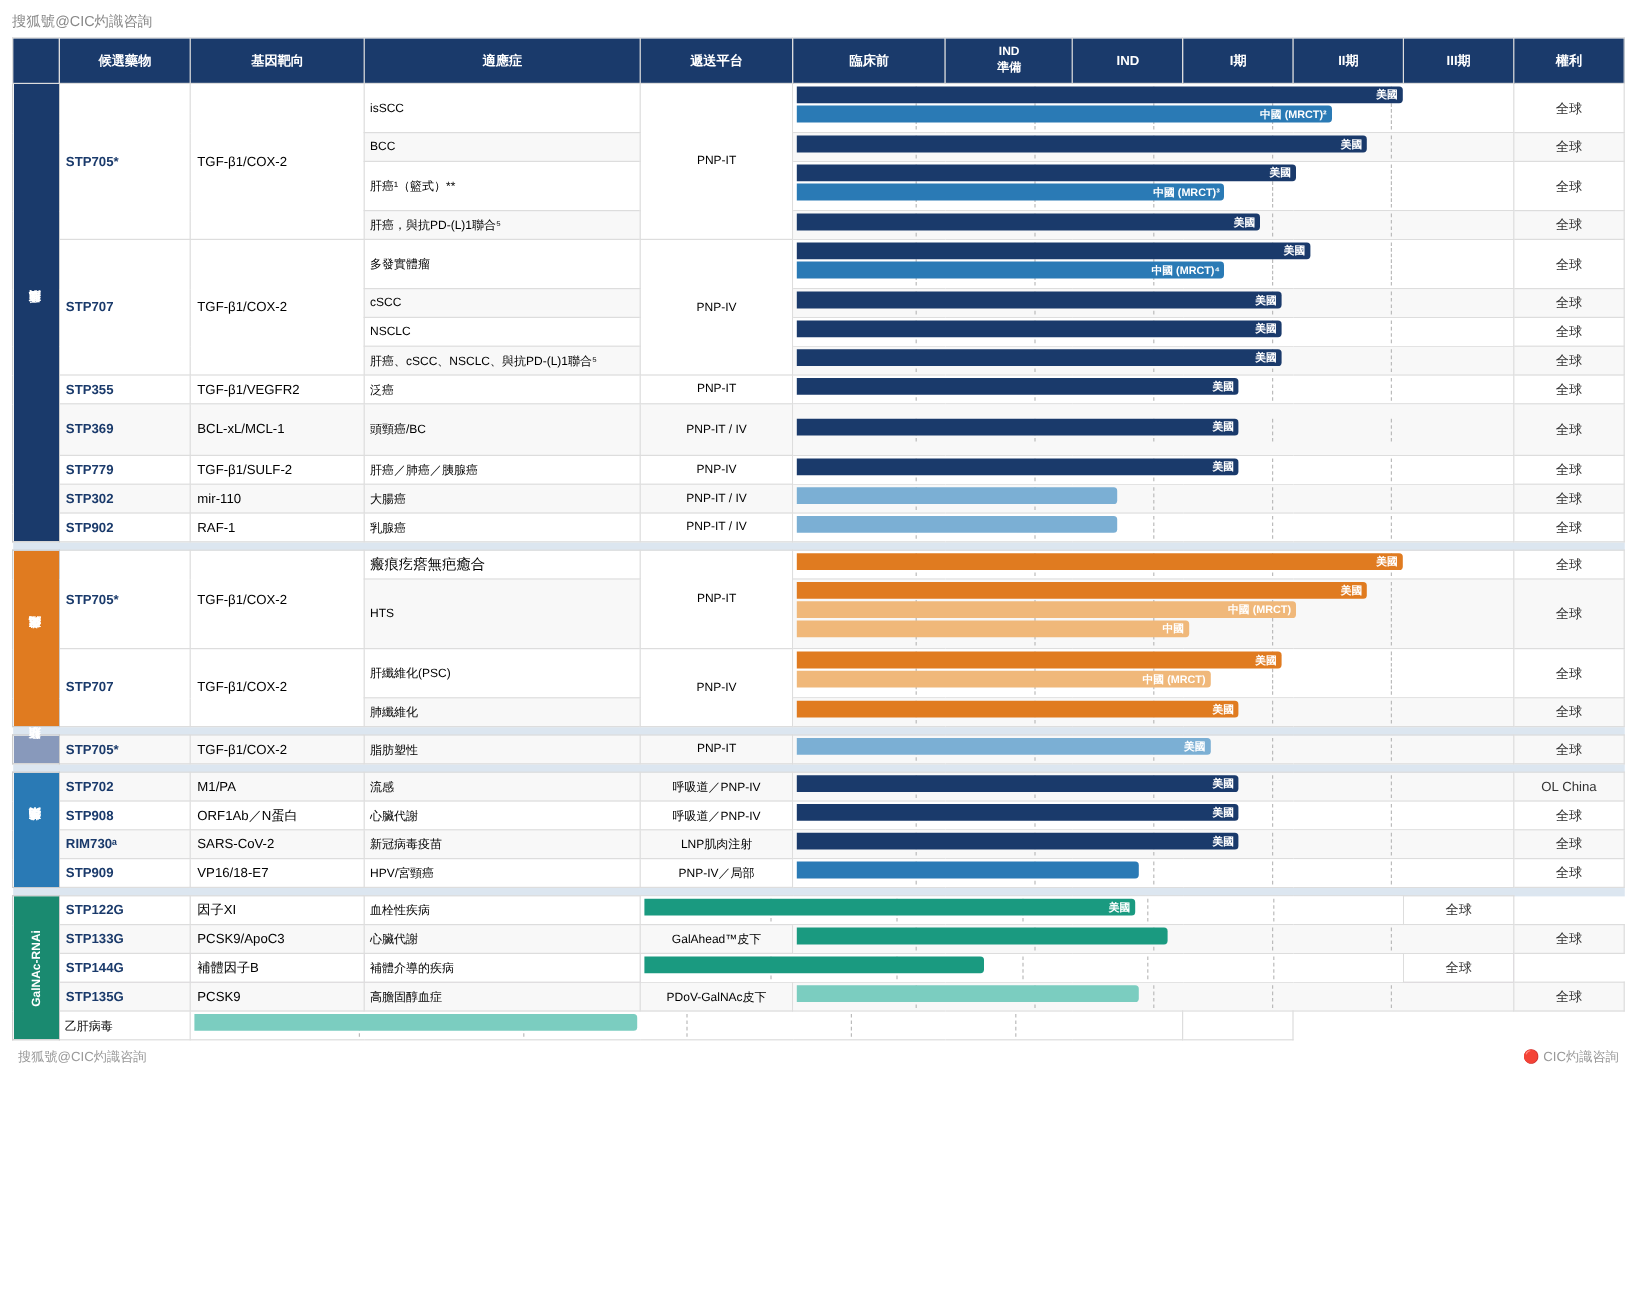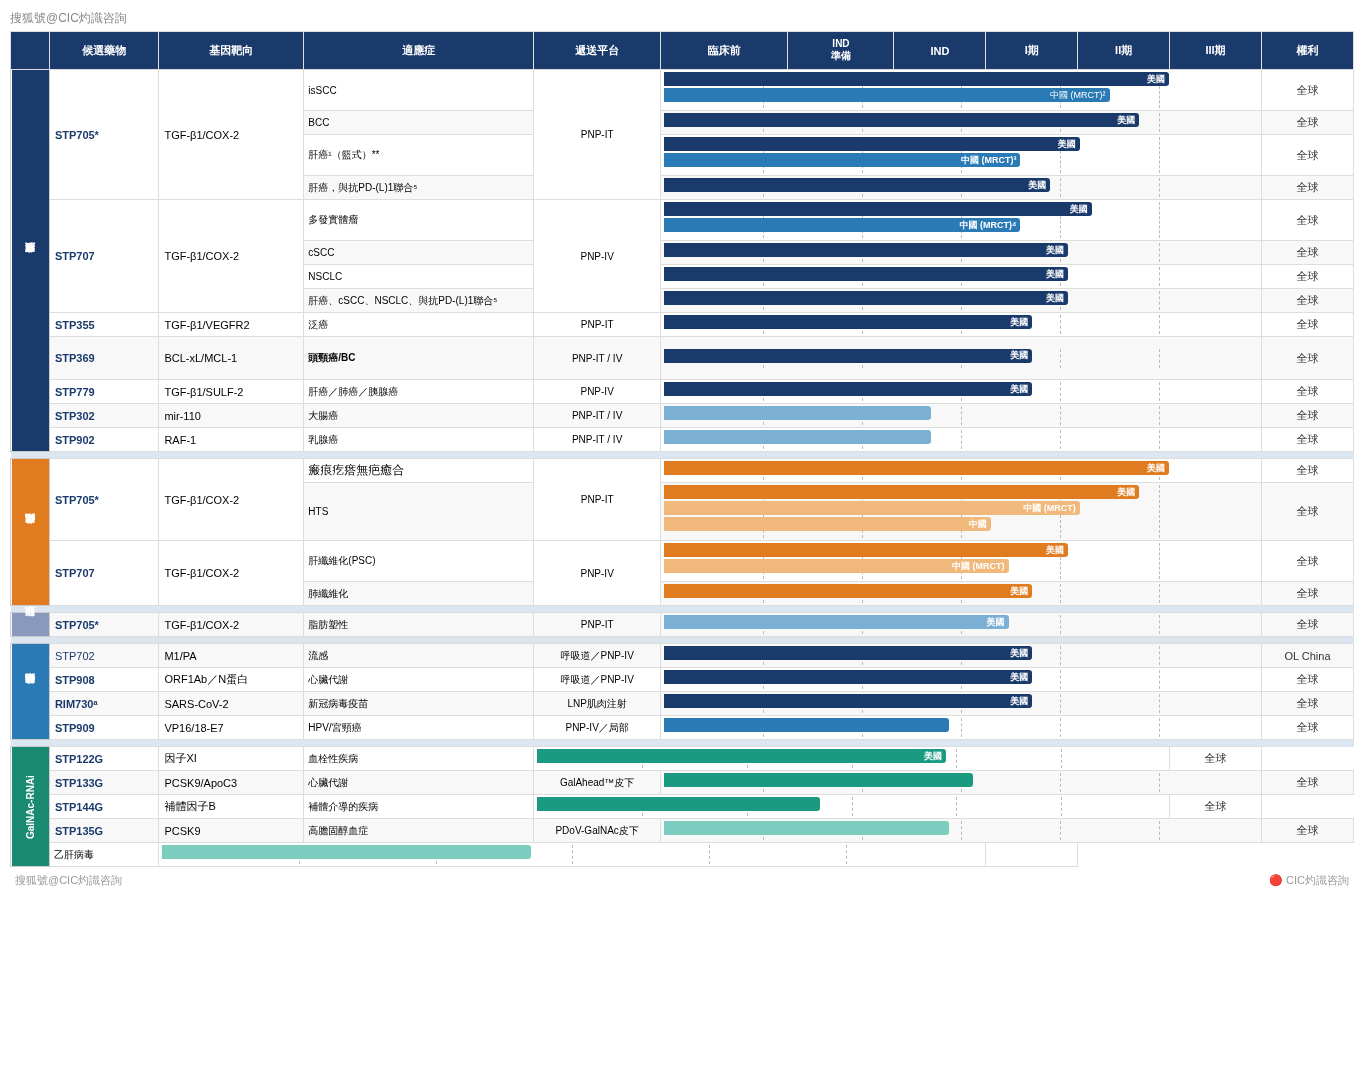--- a/index.html
+++ b/index.html
@@ -122,21 +122,21 @@
             <div style="position: relative; width: 100%; min-height: 36px;">
               <div style="position: absolute; left: 16.6667%; top: 0px; bottom: 0px; width: 0px; border-left: 1px dashed rgb(187, 187, 187); z-index: 0;"></div>
               <div style="position: absolute; left: 33.3333%; top: 0px; bottom: 0px; width: 0px; border-left: 1px dashed rgb(187, 187, 187); z-index: 0;"></div>
               <div style="position: absolute; left: 50%; top: 0px; bottom: 0px; width: 0px; border-left: 1px dashed rgb(187, 187, 187); z-index: 0;"></div>
               <div style="position: absolute; left: 66.6667%; top: 0px; bottom: 0px; width: 0px; border-left: 1px dashed rgb(187, 187, 187); z-index: 0;"></div>
               <div style="position: absolute; left: 83.3333%; top: 0px; bottom: 0px; width: 0px; border-left: 1px dashed rgb(187, 187, 187); z-index: 0;"></div>
               <div style="height: 14px; width: 85%; max-width: 100%; background-color: rgb(26, 58, 107); border-radius: 0px 3px 3px 0px; margin-bottom: 2px; display: flex; align-items: center; justify-content: flex-end; padding-right: 4px; position: relative; z-index: 1;">
                 <span style="font-size: 9px; color: rgb(255, 255, 255); font-weight: bold; white-space: nowrap;">美國</span>
               </div>
               <div style="height: 14px; width: 75%; max-width: 100%; background-color: rgb(42, 122, 181); border-radius: 0px 3px 3px 0px; margin-bottom: 2px; display: flex; align-items: center; justify-content: flex-end; padding-right: 4px; position: relative; z-index: 1;">
-                <span style="font-size: 9px; color: rgb(255, 255, 255); font-weight: normal; white-space: nowrap;">中國 (MRCT)²</span>
+                <span style="font-size: 9px; color: rgb(255, 255, 255); font-weight: bold; white-space: nowrap;">中國 (MRCT)²</span>
               </div>
             </div>
           </td>
           <td style="text-align: center; font-size: 11px; color: rgb(51, 51, 51);">全球</td>
         </tr>
         <tr style="background-color: rgb(247, 249, 252);">
           <td style="font-size: 10px; padding: 2px 4px;">BCC</td>
           <td colspan="6" style="padding: 2px 3px; position: relative; border-left: 1px solid rgb(221, 221, 221);">
             <div style="position: relative; width: 100%; min-height: 19px;">
               <div style="position: absolute; left: 16.6667%; top: 0px; bottom: 0px; width: 0px; border-left: 1px dashed rgb(187, 187, 187); z-index: 0;"></div>
@@ -271,21 +271,21 @@
               <div style="height: 14px; width: 62%; max-width: 100%; background-color: rgb(26, 58, 107); border-radius: 0px 3px 3px 0px; margin-bottom: 2px; display: flex; align-items: center; justify-content: flex-end; padding-right: 4px; position: relative; z-index: 1;">
                 <span style="font-size: 9px; color: rgb(255, 255, 255); font-weight: bold; white-space: nowrap;">美國</span>
               </div>
             </div>
           </td>
           <td style="text-align: center; font-size: 11px; color: rgb(51, 51, 51);">全球</td>
         </tr>
         <tr style="background-color: rgb(247, 249, 252);">
           <td style="font-weight: bold; color: rgb(26, 58, 107); font-size: 11px; margin-top: 12px;">STP369</td>
           <td style="font-size: 11px;">BCL-xL/MCL-1</td>
-          <td style="font-size: 10px; padding: 14px 4px; font-weight: bold;">頭頸癌/BC</td>
+          <td style="font-size: 10px; padding: 14px 4px;">頭頸癌/BC</td>
           <td style="text-align: center; font-size: 10px;">PNP-IT / IV</td>
           <td colspan="6" style="padding: 2px 3px; position: relative; border-left: 1px solid rgb(221, 221, 221);">
             <div style="position: relative; width: 100%; min-height: 19px;">
               <div style="position: absolute; left: 16.6667%; top: 0px; bottom: 0px; width: 0px; border-left: 1px dashed rgb(187, 187, 187); z-index: 0;"></div>
               <div style="position: absolute; left: 33.3333%; top: 0px; bottom: 0px; width: 0px; border-left: 1px dashed rgb(187, 187, 187); z-index: 0;"></div>
               <div style="position: absolute; left: 50%; top: 0px; bottom: 0px; width: 0px; border-left: 1px dashed rgb(187, 187, 187); z-index: 0;"></div>
               <div style="position: absolute; left: 66.6667%; top: 0px; bottom: 0px; width: 0px; border-left: 1px dashed rgb(187, 187, 187); z-index: 0;"></div>
               <div style="position: absolute; left: 83.3333%; top: 0px; bottom: 0px; width: 0px; border-left: 1px dashed rgb(187, 187, 187); z-index: 0;"></div>
               <div style="height: 14px; width: 62%; max-width: 100%; background-color: rgb(26, 58, 107); border-radius: 0px 3px 3px 0px; margin-bottom: 2px; display: flex; align-items: center; justify-content: flex-end; padding-right: 4px; position: relative; z-index: 1;">
                 <span style="font-size: 9px; color: rgb(255, 255, 255); font-weight: bold; white-space: nowrap;">美國</span>
@@ -451,21 +451,21 @@
               </div>
             </div>
           </td>
           <td style="text-align: center; font-size: 11px; color: rgb(51, 51, 51);">全球</td>
         </tr>
         <tr>
           <td colspan="12" style="height: 5px; background-color: rgb(220, 230, 240); border: none;"></td>
         </tr>
         <tr style="background-color: rgb(255, 255, 255);">
           <td rowspan="4" style="background-color: rgb(42, 122, 181); writing-mode: vertical-rl; text-orientation: mixed; transform: rotate(180deg); text-align: center; color: rgb(255, 255, 255); font-weight: bold; font-size: 10px; padding: 3px 1px; white-space: nowrap; border: 1px solid rgb(204, 204, 204);">感染藥物</td>
-          <td style="font-weight: normal; color: rgb(26, 58, 107); font-size: 11px;">STP702</td>
+          <td style="font-weight: bold; color: rgb(26, 58, 107); font-size: 11px;">STP702</td>
           <td style="font-size: 11px;">M1/PA</td>
           <td style="font-size: 10px; padding: 2px 4px;">流感</td>
           <td style="text-align: center; font-size: 10px;">呼吸道／PNP-IV</td>
           <td colspan="6" style="padding: 2px 3px; position: relative; border-left: 1px solid rgb(221, 221, 221);">
             <div style="position: relative; width: 100%; min-height: 19px;">
               <div style="position: absolute; left: 16.6667%; top: 0px; bottom: 0px; width: 0px; border-left: 1px dashed rgb(187, 187, 187); z-index: 0;"></div>
               <div style="position: absolute; left: 33.3333%; top: 0px; bottom: 0px; width: 0px; border-left: 1px dashed rgb(187, 187, 187); z-index: 0;"></div>
               <div style="position: absolute; left: 50%; top: 0px; bottom: 0px; width: 0px; border-left: 1px dashed rgb(187, 187, 187); z-index: 0;"></div>
               <div style="position: absolute; left: 66.6667%; top: 0px; bottom: 0px; width: 0px; border-left: 1px dashed rgb(187, 187, 187); z-index: 0;"></div>
               <div style="position: absolute; left: 83.3333%; top: 0px; bottom: 0px; width: 0px; border-left: 1px dashed rgb(187, 187, 187); z-index: 0;"></div>

